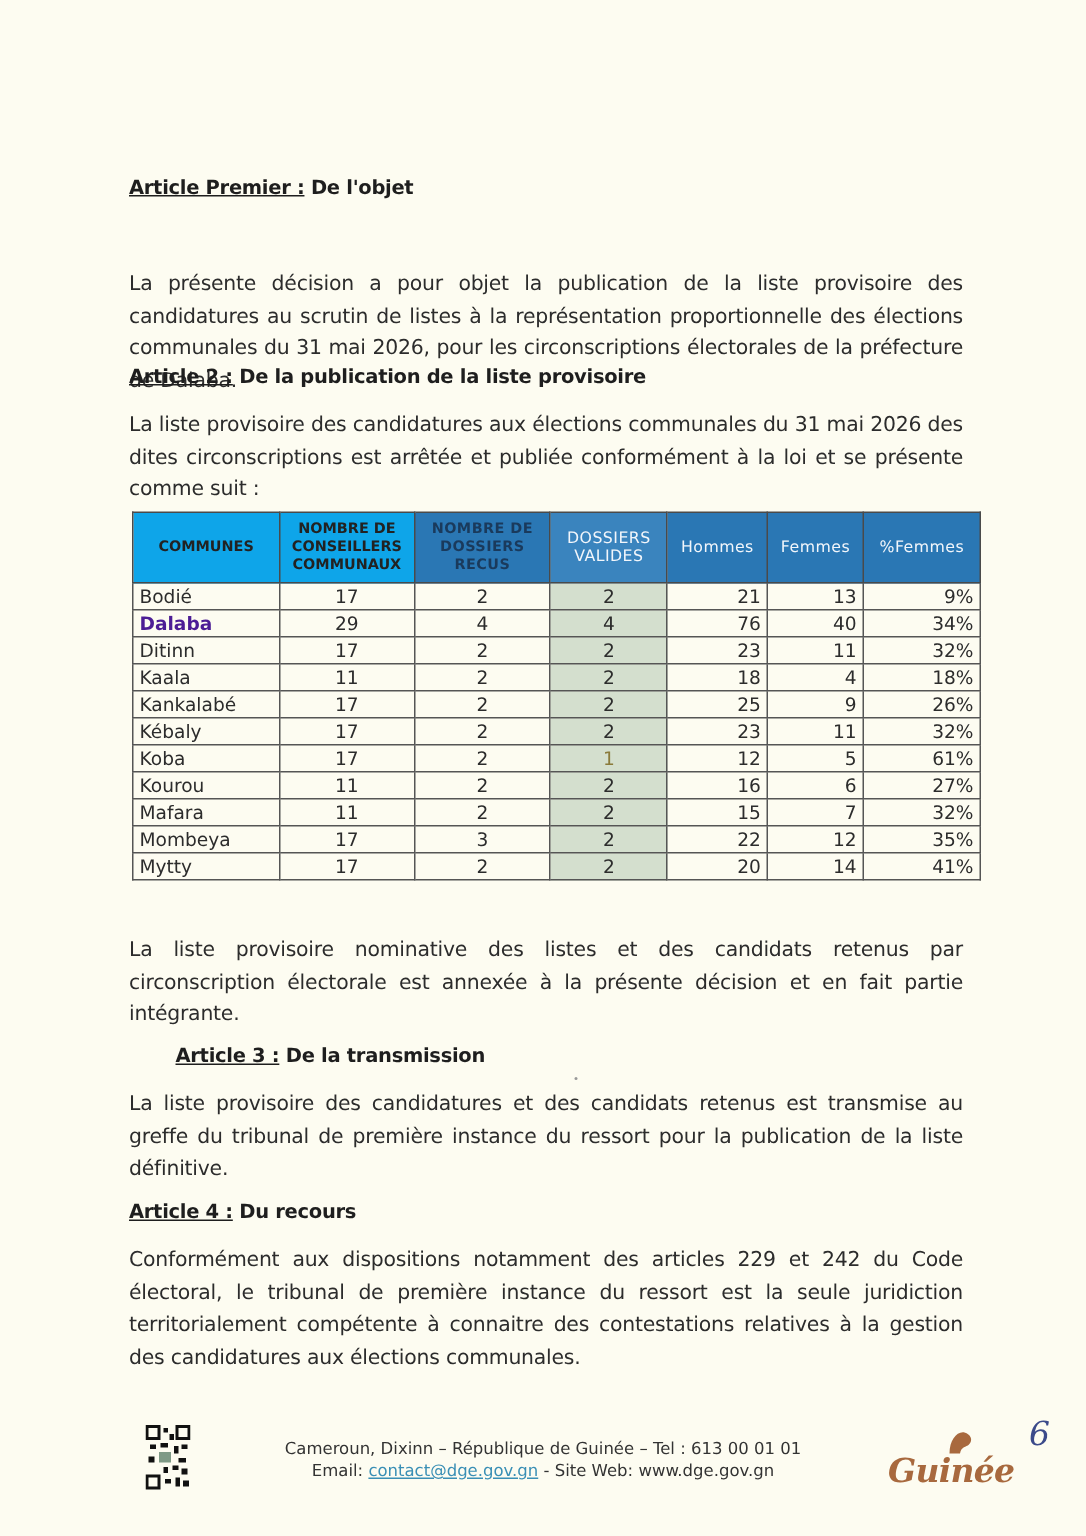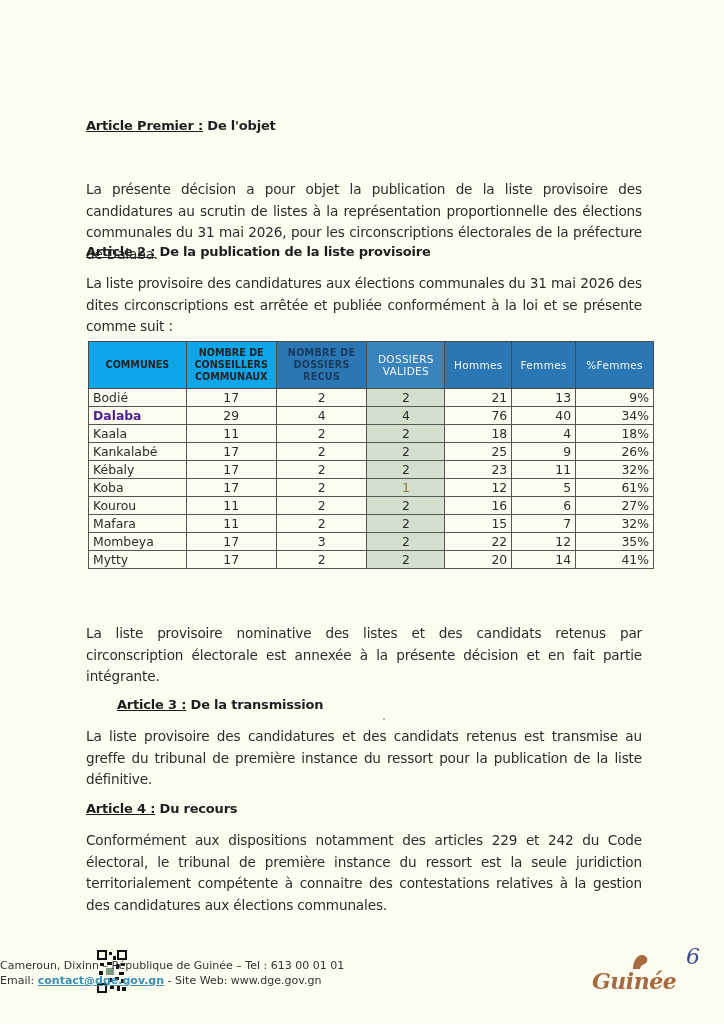--- a/index.html
+++ b/index.html
@@ -41,23 +41,23 @@
     border: 1px solid #555; height: 17px; padding: 0 4px; line-height: 17px;
   }
   td.c-name { text-align: left; }
   td.c-center { text-align: center; }
   td.c-right { text-align: right; }
   td.valid { background: #d4dfce; text-align: center; }
   td.name-highlight { color: #4c1d95; font-weight: bold; }
   td.odd-val { color: #8a7a3a; }
   .footer {
     position: absolute; left: 0; width: 724px; top: 958px;
-    text-align: left; font-size: 11px; line-height: 15px; color: #333;
-  }
-  .footer a { color: #3a8fb5; text-decoration: underline; font-weight: bold; }
+    text-align: center; font-size: 11px; line-height: 15px; color: #333;
+  }
+  .footer a { color: #3a8fb5; text-decoration: underline; }
   .qr {
     position: absolute; left: 97px; top: 950px; width: 30px; height: 44px;
   }
   .logo {
     position: absolute; left: 592px; top: 968px;
     font-family: "DejaVu Serif", serif; font-style: italic; font-weight: bold;
     font-size: 22px; color: #a8693e; letter-spacing: -0.5px;
   }
   .logo-deco { position: absolute; left: 630px; top: 952px; width: 20px; height: 18px; }
   .signature {
@@ -118,20 +118,29 @@
         <tr>
           <td class="c-name name-highlight">Dalaba</td>
           <td class="c-center">29</td>
           <td class="c-center">4</td>
           <td class="valid">4</td>
           <td class="c-right">76</td>
           <td class="c-right">40</td>
           <td class="c-right">34%</td>
         </tr>
         <tr>
+          <td class="c-name">Ditinn</td>
+          <td class="c-center">17</td>
+          <td class="c-center">2</td>
+          <td class="valid">2</td>
+          <td class="c-right">23</td>
+          <td class="c-right">11</td>
+          <td class="c-right">32%</td>
+        </tr>
+        <tr>
           <td class="c-name">Kaala</td>
           <td class="c-center">11</td>
           <td class="c-center">2</td>
           <td class="valid">2</td>
           <td class="c-right">18</td>
           <td class="c-right">4</td>
           <td class="c-right">18%</td>
         </tr>
         <tr>
           <td class="c-name">Kankalabé</td>

